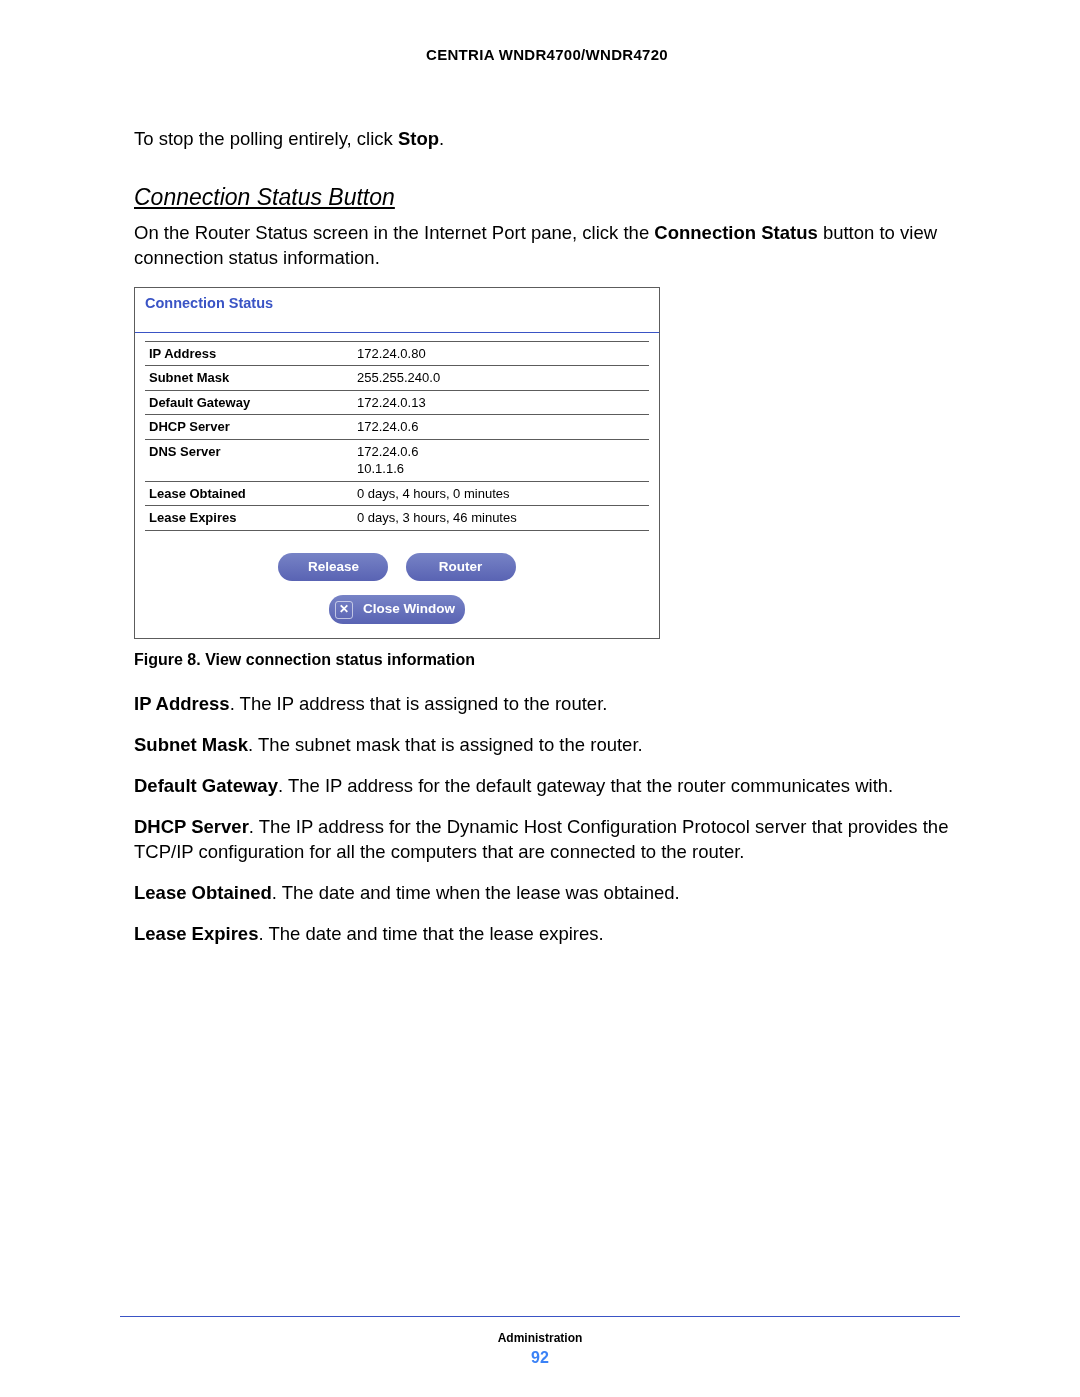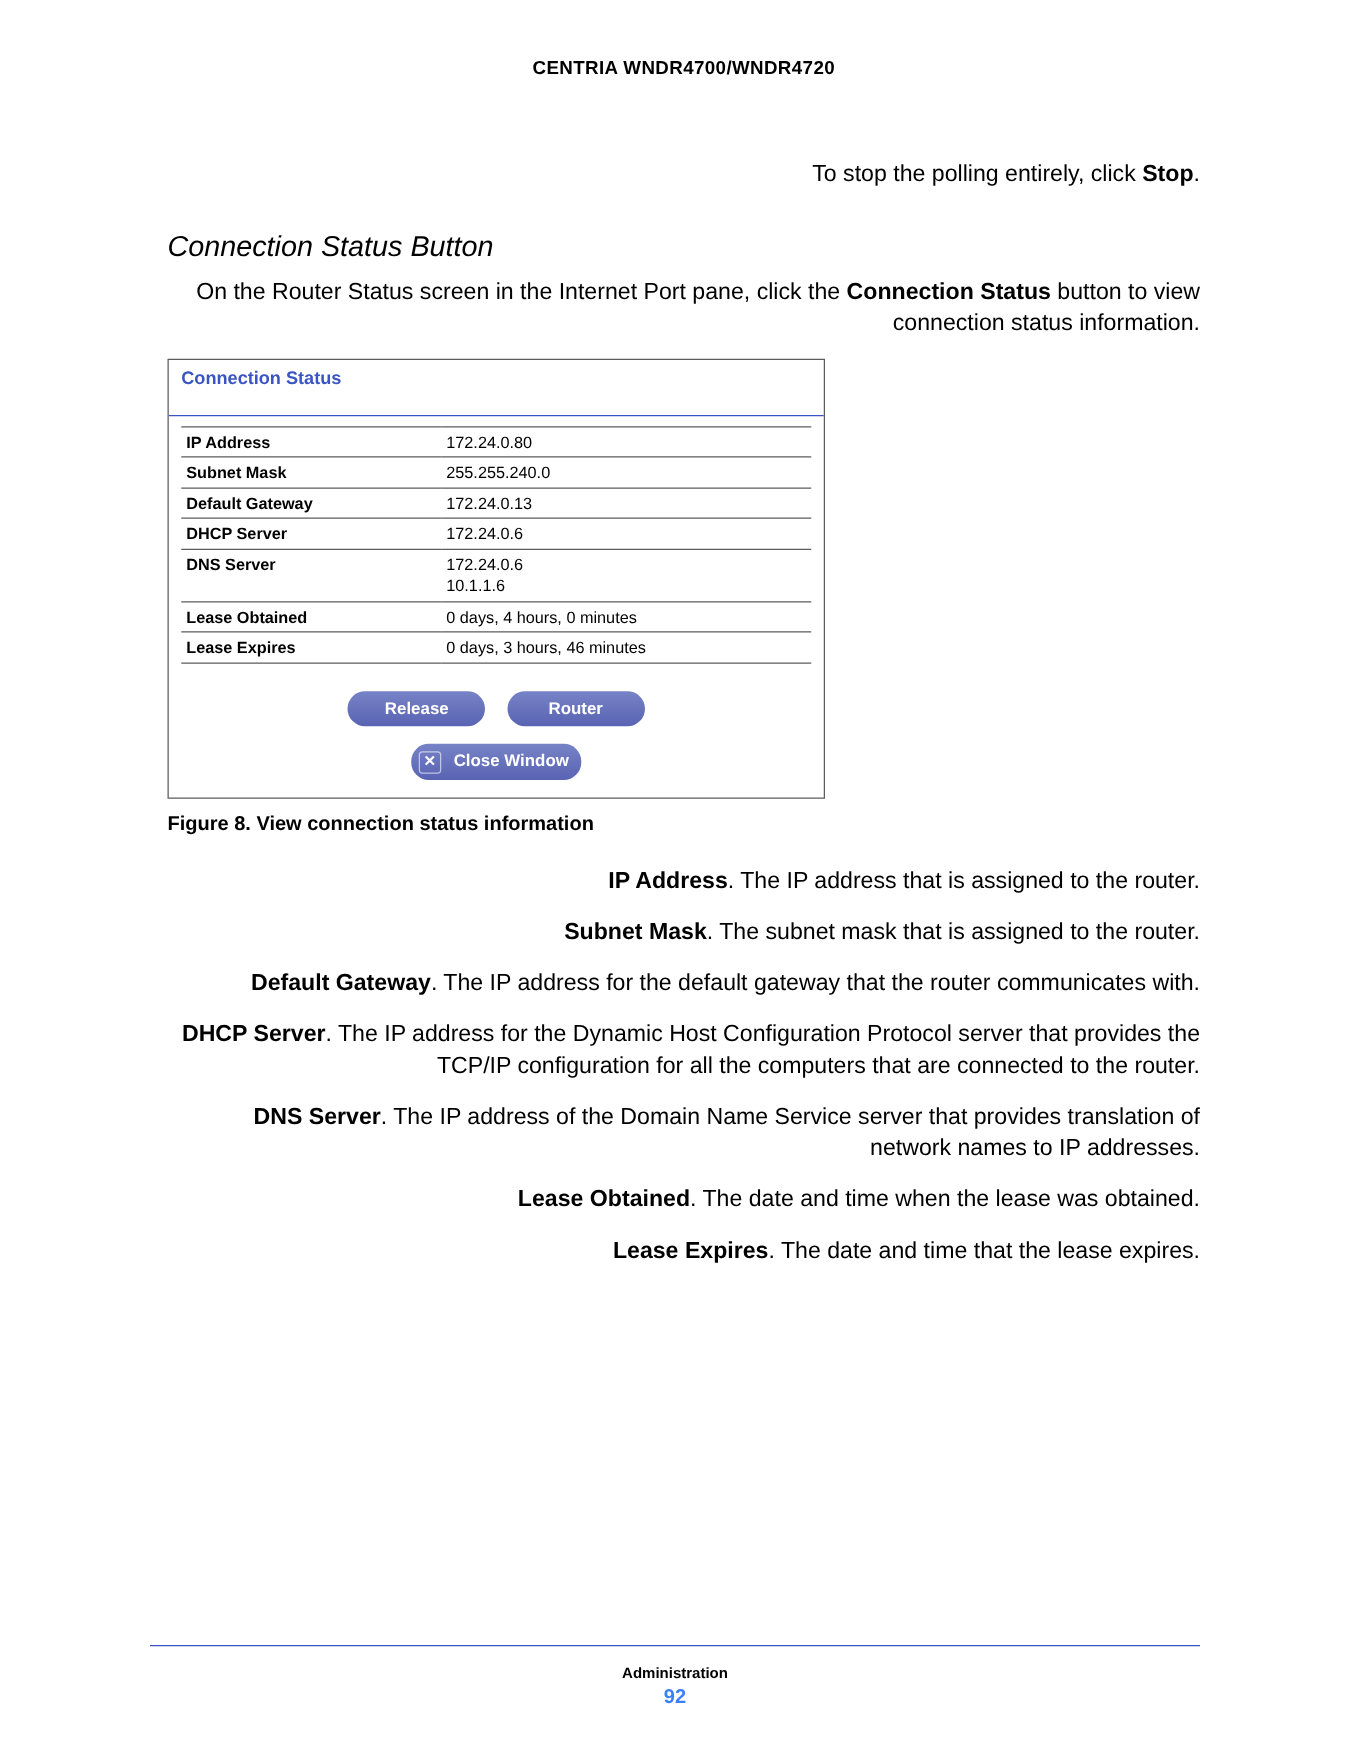--- a/index.html
+++ b/index.html
@@ -1,20 +1,20 @@
 <!DOCTYPE html>
 <html><head>
 <meta charset="utf-8">
 <style>
   html,body{margin:0;padding:0;background:#fff;color:#000;font-family:Arial,Helvetica,sans-serif;}
   .page{width:1080px;height:1397px;margin:0 auto;position:relative;box-sizing:border-box;padding:46px 120px 0 134px;}
   .doc-header{text-align:center;font-weight:bold;font-size:15px;letter-spacing:.3px;margin-bottom:64px;}
   .body-text{font-size:18.5px;line-height:1.35;}
-  .section-heading{font-style:italic;font-size:23px;margin:30px 0 8px 0;font-weight:normal;}
-  p{margin:0 0 16px 0;text-align:right;}
+  .section-heading{font-style:italic;font-size:23px;margin:30px 0 8px 0;font-weight:normal;text-decoration:underline;}
+  p{margin:0 0 16px 0;}
   .figure-box{border:1px solid #5c5c5c;width:524px;margin:12px 0 10px 0;background:#fff;}
   .figure-inner{padding:6px 10px 14px 10px;}
   .fig-title{color:#3a54c5;font-weight:bold;font-size:14.5px;}
   .fig-divider{height:1px;background:#3a54c5;margin:18px -10px 0 -10px;}
   .cs-table{width:100%;border-collapse:collapse;font-size:13px;margin-top:8px;}
   .cs-table td{border-bottom:1px solid #5c5c5c;padding:3px 4px;vertical-align:top;}
   .cs-table td:first-child{font-weight:bold;width:200px;}
   .cs-table tr:first-child td{border-top:1px solid #5c5c5c;}
   .btn-row{text-align:center;margin-top:22px;}
   .pill-btn{display:inline-block;background:linear-gradient(#7783c6,#5963b3);color:#fff;font-weight:bold;font-size:13.5px;padding:5px 24px;border-radius:14px;border:none;margin:0 6px;min-width:110px;text-align:center;box-sizing:border-box;}
@@ -96,21 +96,20 @@
       </div>
     </div>
 
     <div class="figure-caption">Figure 8. View connection status information</div>
 
 
     <p class="term"><b>IP Address</b><span>. The IP address that is assigned to the router.</span></p>
     <p class="term"><b>Subnet Mask</b><span>. The subnet mask that is assigned to the router.</span></p>
     <p class="term"><b>Default Gateway</b><span>. The IP address for the default gateway that the router communicates with.</span></p>
     <p class="term"><b>DHCP Server</b><span>. The IP address for the Dynamic Host Configuration Protocol server that provides the TCP/IP configuration for all the computers that are connected to the router.</span></p>
-    <p class="term"><b>DNS Server</b><span>. The IP address of the Domain Name Service server that provides translation of network names to IP addresses.</span></p>
     <p class="term"><b>Lease Obtained</b><span>. The date and time when the lease was obtained.</span></p>
     <p class="term"><b>Lease Expires</b><span>. The date and time that the lease expires.</span></p>
 
   </div>
 
   <div class="footer-rule"></div>
   <div class="footer">
     <div class="footer-label">Administration</div>
     <div class="footer-page">92</div>
   </div>

